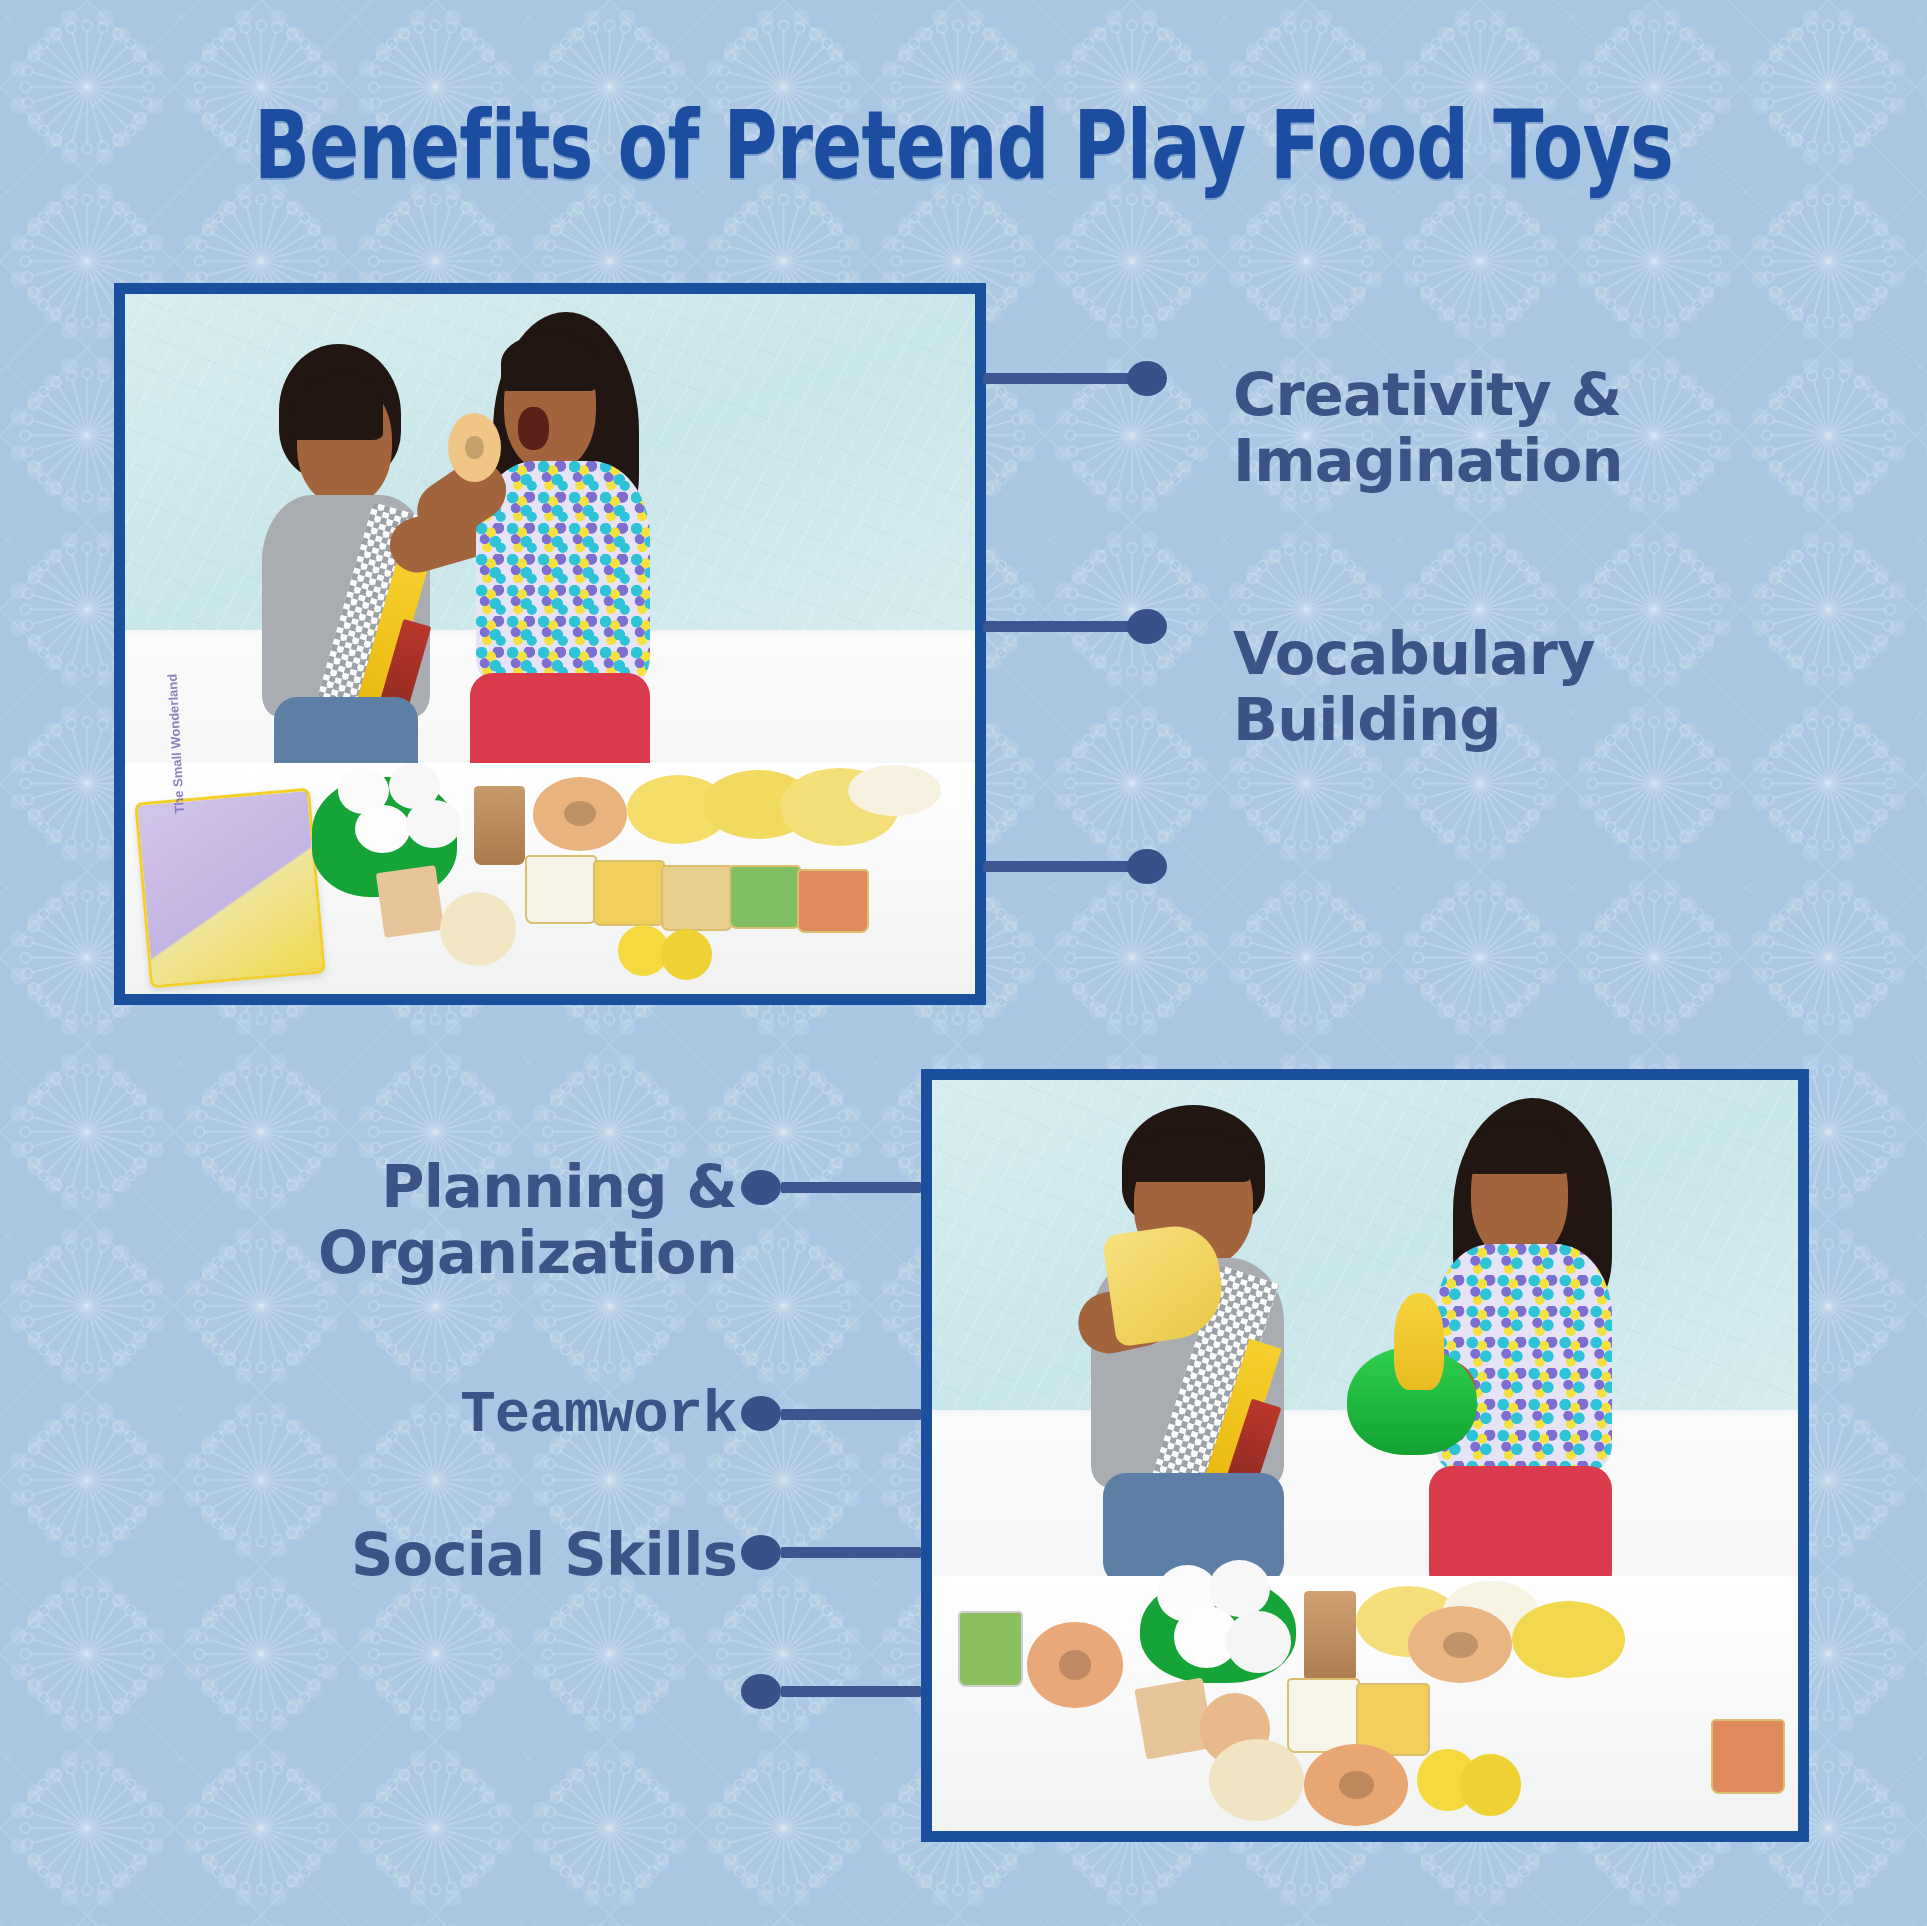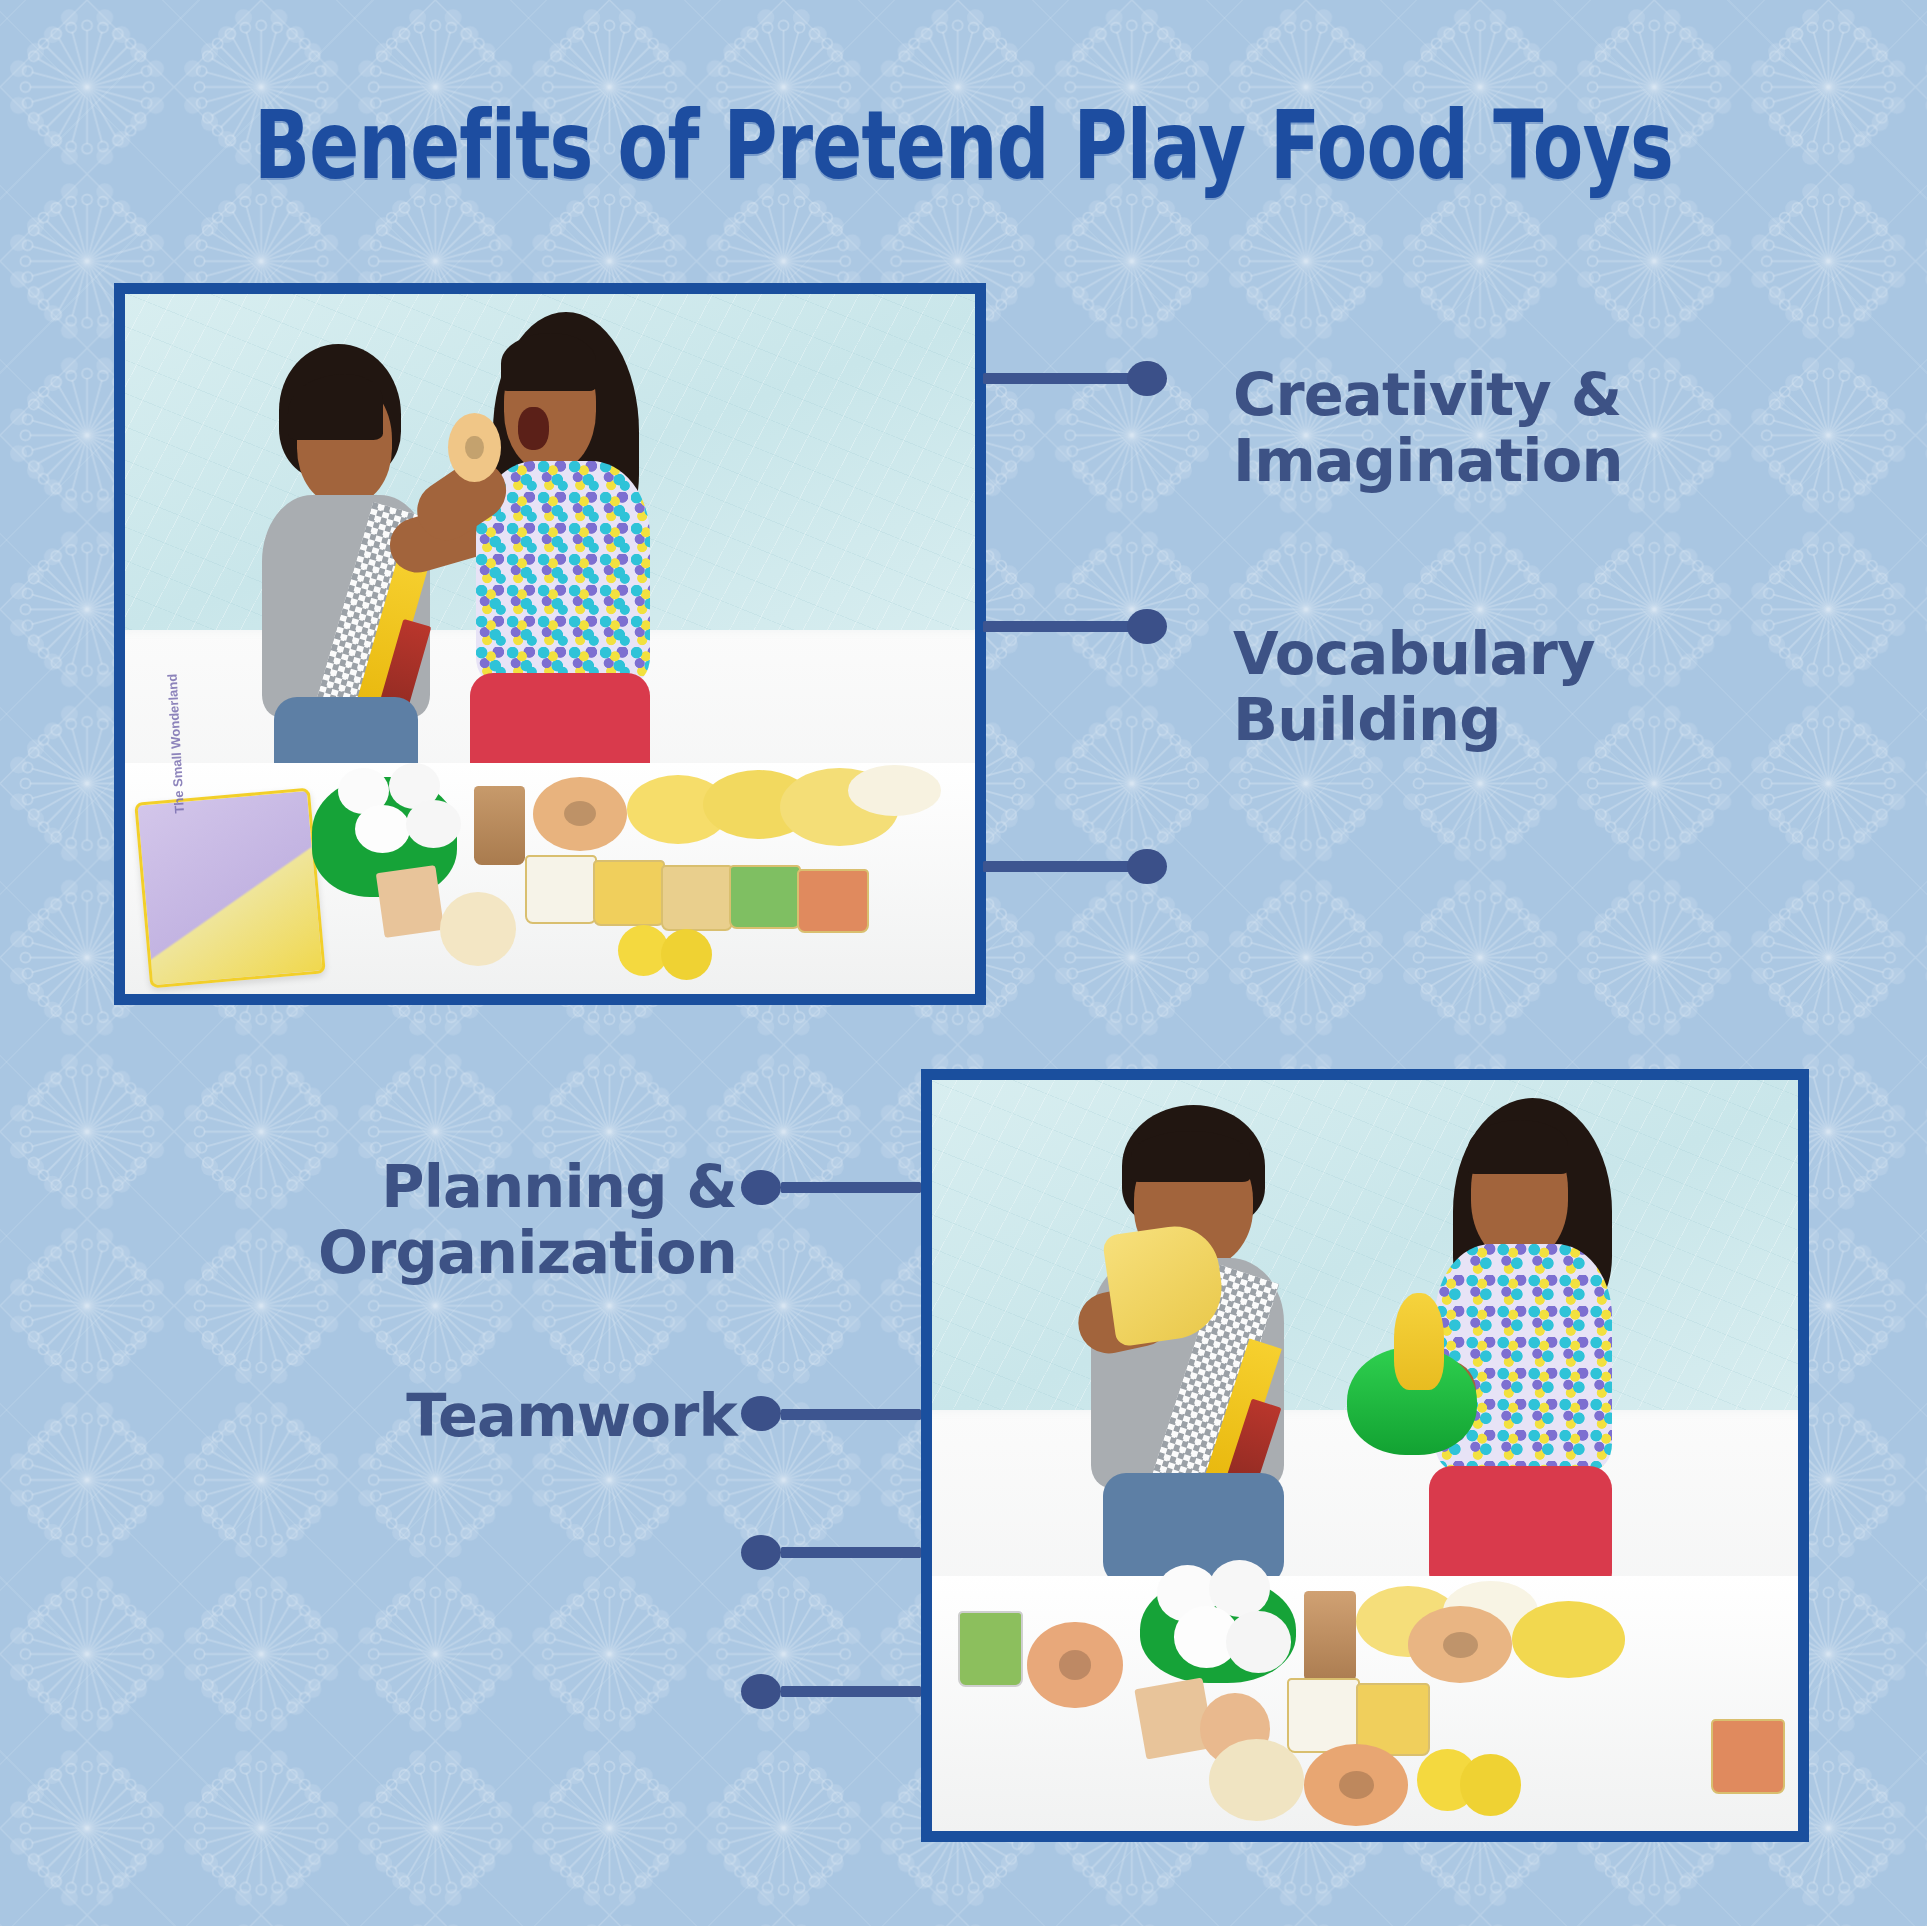--- a/index.html
+++ b/index.html
@@ -354,22 +354,23 @@
     </div>
   </div>
 
   <div class="conn" style="left:781px;top:1182px;width:140px;"></div>
   <div class="dot" style="left:741px;top:1170px;"></div>
   <div class="label left" style="top:1154px;">Planning &amp;
 Organization</div>
 
   <div class="conn" style="left:781px;top:1409px;width:140px;"></div>
   <div class="dot" style="left:741px;top:1396px;"></div>
-  <div class="label left" style="top:1383px;">Teamwork</div>
+  <div class="label left" style="top:1383px;font-family:Liberation Mono, monospace;">Teamwork</div>
 
   <div class="conn" style="left:781px;top:1547px;width:140px;"></div>
   <div class="dot" style="left:741px;top:1535px;"></div>
+  <div class="label left" style="top:1522px;">Social Skills</div>
 
   <div class="conn" style="left:781px;top:1686px;width:140px;"></div>
   <div class="dot" style="left:741px;top:1674px;"></div>
 
 </div>
 
 
 </body></html>

